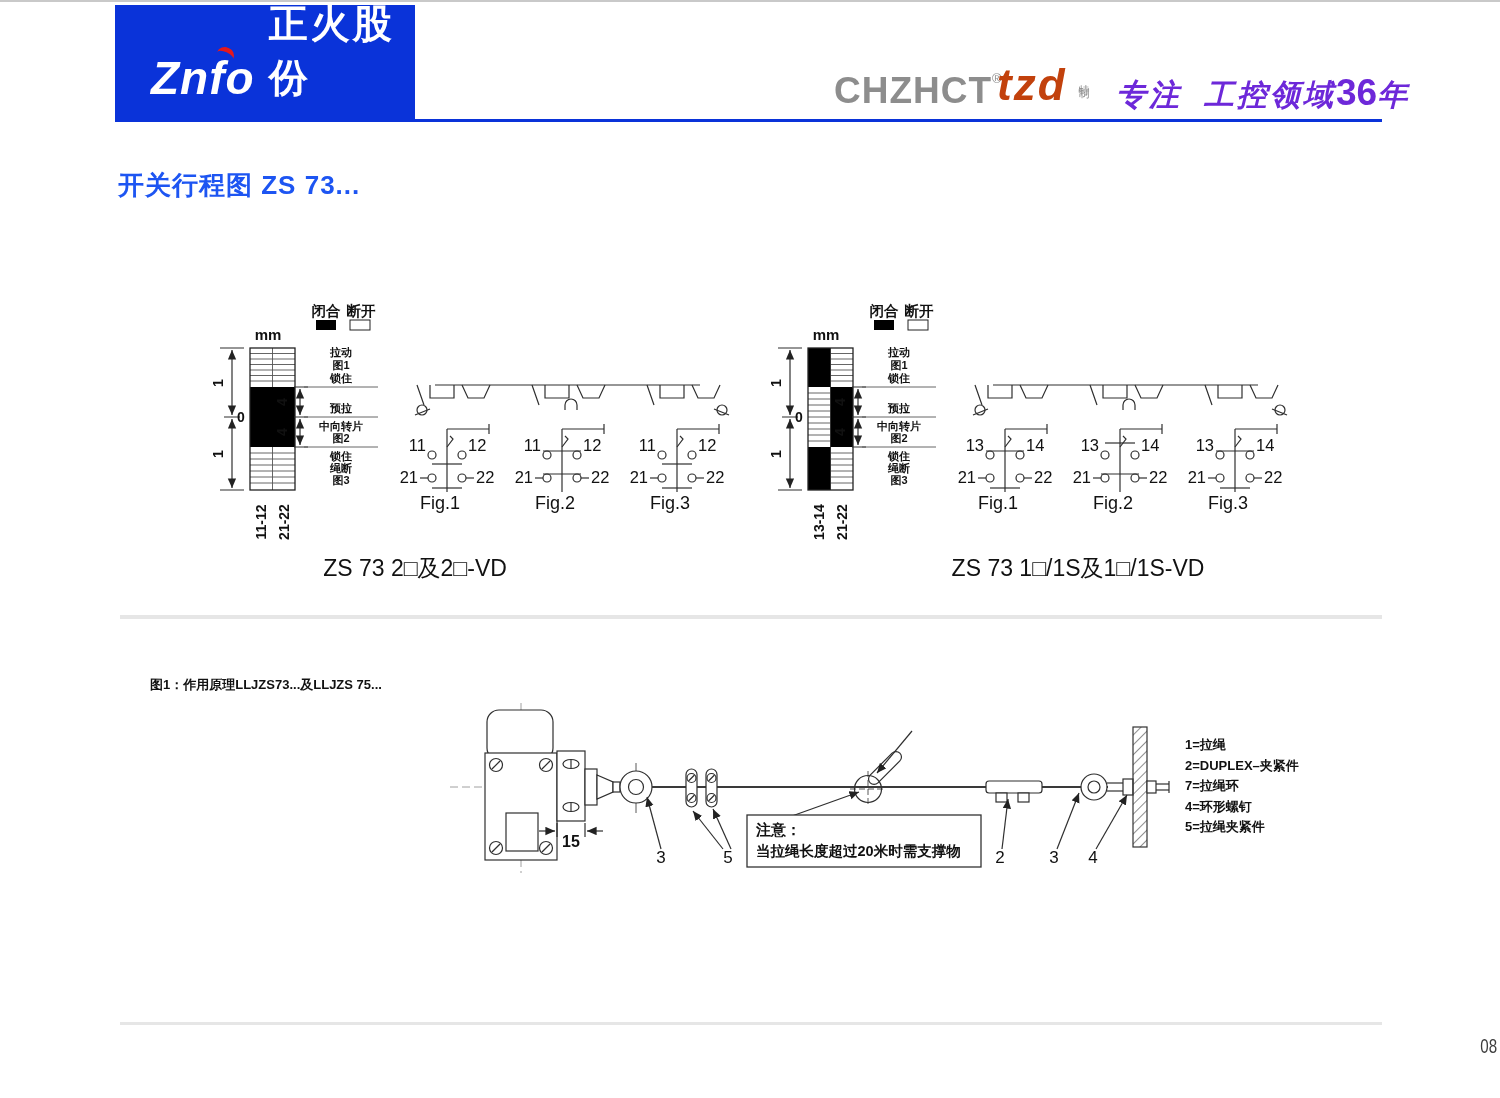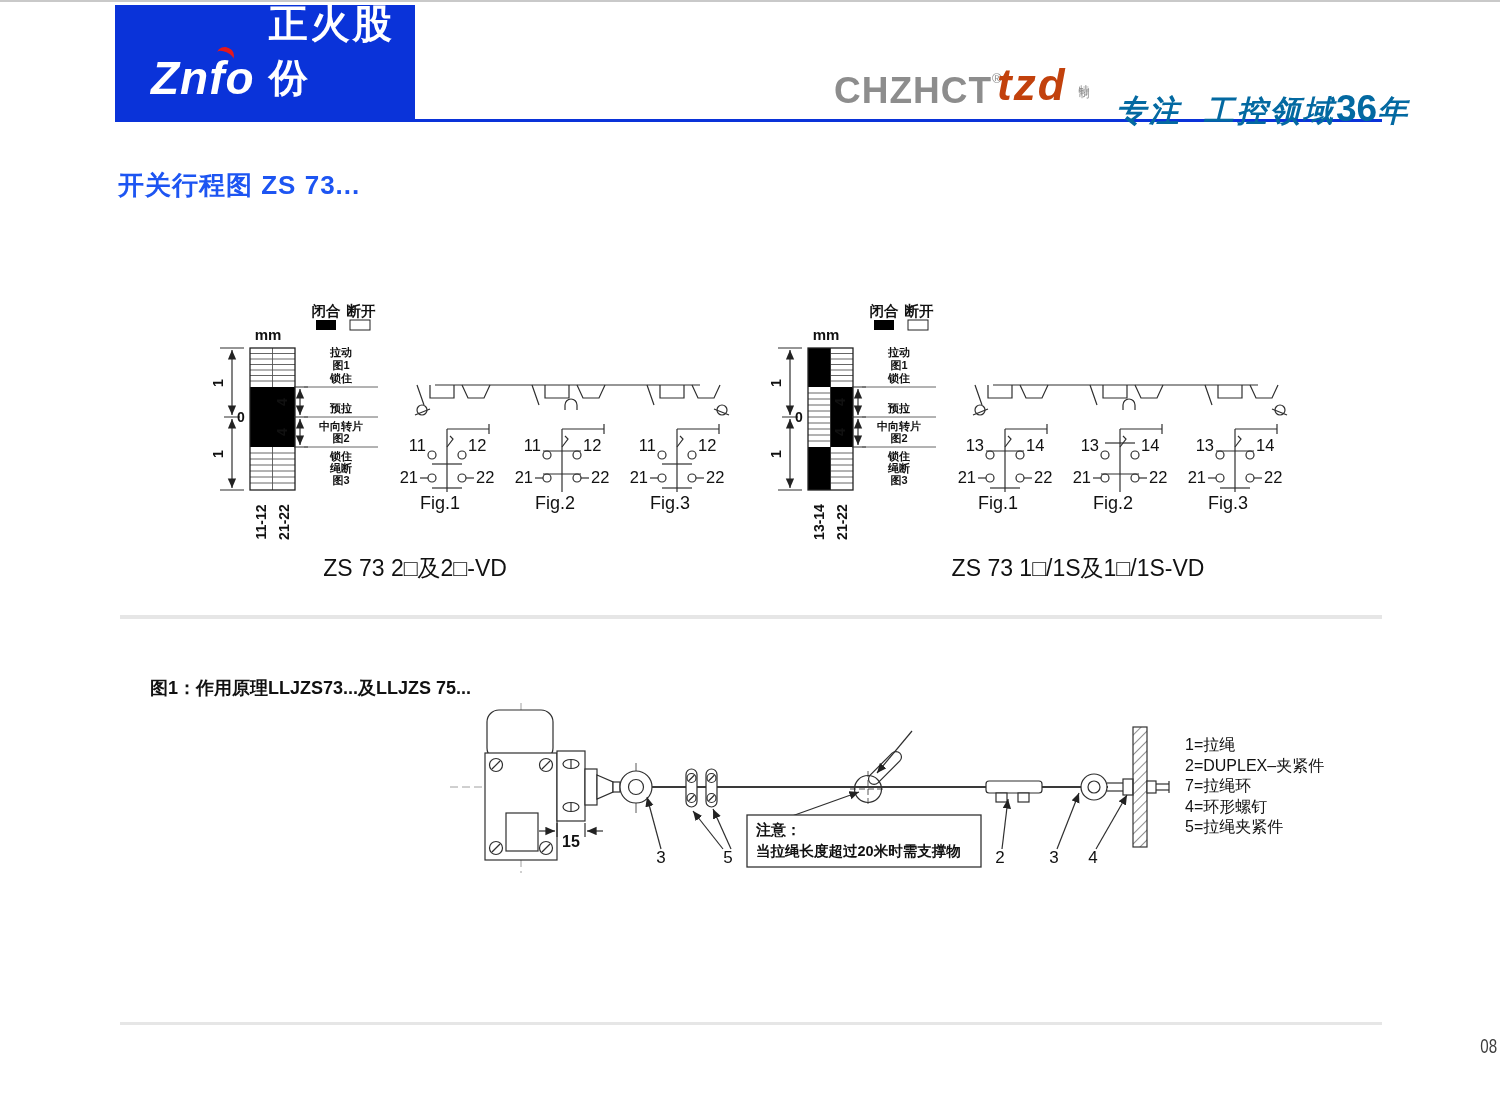--- a/index.html
+++ b/index.html
@@ -15,38 +15,38 @@
   .logo-flame{position:absolute;left:63%;top:-4px;width:18px;height:13px;
               border-top:5px solid;border-radius:50% 50% 0 0;transform:rotate(24deg);}
   .logo-cn{font-weight:700;font-size:39px;color:#fff;margin-left:14px;letter-spacing:3px;}
   .hr-brand{position:absolute;left:793px;top:70px;font-size:37px;font-weight:800;
             color:#8d8d8d;letter-spacing:1px;margin-left:41px;}
   .hr-brand sup{font-size:13px;font-weight:400;vertical-align:20px;}
   .hr-tzd{position:absolute;left:997px;top:60px;font-size:44px;font-weight:800;
           font-style:italic;color:#c2410c;letter-spacing:2px;}
   .hr-tag{position:absolute;left:1078px;top:76px;font-size:11px;color:#8a8a8a;
           writing-mode:vertical-rl;letter-spacing:2px;line-height:12px;}
-  .hr-slogan{position:absolute;left:1116px;top:88px;font-size:30px;color:#0369a1;
+  .hr-slogan{position:absolute;left:1116px;top:72px;font-size:30px;color:#6d28d9;
              font-family:"DejaVu Serif","Liberation Serif",serif;font-style:italic;
              font-weight:700;letter-spacing:3px;white-space:nowrap;}
   .hr-slogan .num{font-size:37px;font-weight:800;font-style:normal;
                   font-family:"Liberation Sans",sans-serif;letter-spacing:0;}
   .hr-slogan .sp{display:inline-block;width:22px;}
   
   .page-title{position:absolute;left:118px;top:168px;font-size:26px;font-weight:600;
               letter-spacing:1px;text-align:center;}
   
   .mid-rule{position:absolute;left:120px;top:615px;width:1262px;height:4px;background:#e6e6e6;}
   .foot-rule{position:absolute;left:120px;top:1022px;width:1262px;height:3px;background:#e6e6e6;}
   .page-num{position:absolute;left:0;top:1034px;width:1500px;text-align:right;
             font-size:21px;color:#3d3d3d;}
   .page-num span{display:inline-block;transform:scaleX(.72);}
   
-  .fig1-caption{position:absolute;left:150px;top:676px;font-size:18px;font-weight:700;}
-  .fig1-legend{position:absolute;left:1185px;top:735px;font-size:16px;font-weight:400;
+  .fig1-caption{position:absolute;left:150px;top:676px;font-size:13px;font-weight:700;}
+  .fig1-legend{position:absolute;left:1185px;top:735px;font-size:13px;font-weight:700;
                line-height:20.5px;white-space:nowrap;}
   
   svg{position:absolute;overflow:visible;}
   svg text{font-family:"Liberation Sans",sans-serif;fill:#111;}
   .ln{stroke:#2f2f2f;stroke-width:1.2;fill:none;}
   .thin{stroke:#555;stroke-width:.9;fill:none;}
   .zone{font-size:11px;font-weight:600;}
   .term{font-size:16.5px;}
   .figlab{font-size:18px;font-weight:500;}
   .cap{font-size:23px;}

